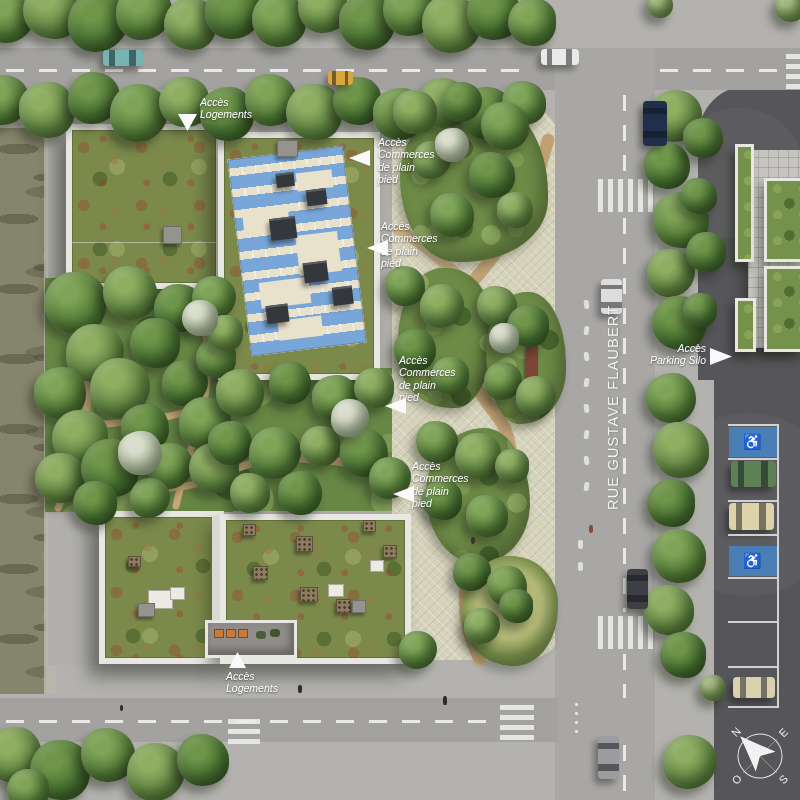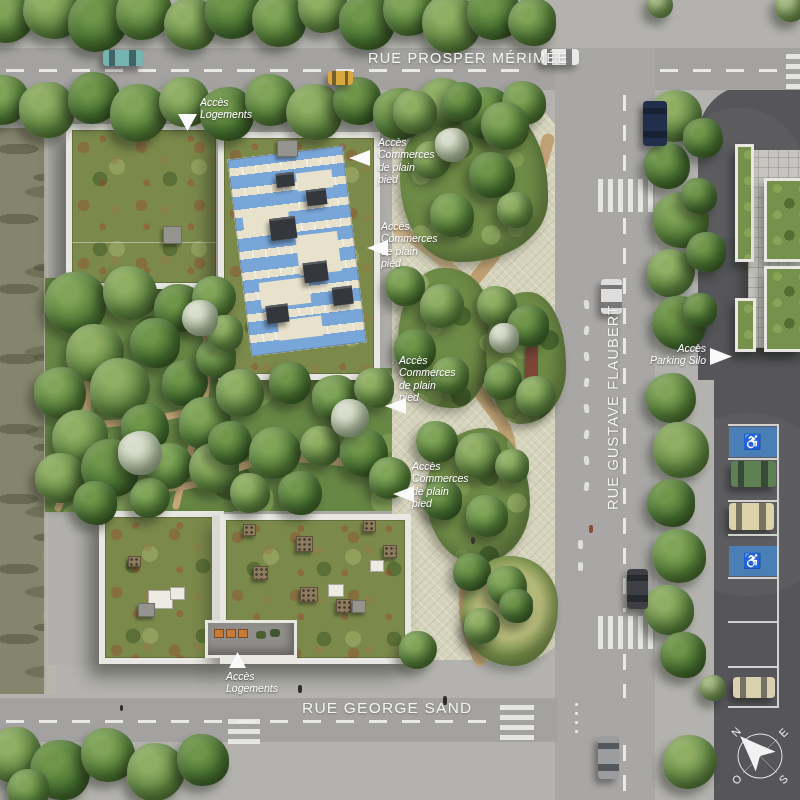--- a/index.html
+++ b/index.html
@@ -350,23 +350,21 @@
       <div class="abs" style="left: 298px; top: 685px; width: 4px; height: 8px; background: rgb(46, 43, 40); border-radius: 40%;"></div>
       <div class="abs" style="left: 443px; top: 696px; width: 4px; height: 9px; background: rgb(46, 43, 40); border-radius: 40%;"></div>
       <div class="abs" style="left: 120px; top: 705px; width: 3px; height: 6px; background: rgb(46, 43, 40); border-radius: 40%;"></div>
       <div class="abs" style="left: 471px; top: 537px; width: 4px; height: 7px; background: rgb(58, 52, 48); border-radius: 40%;"></div>
       <div class="abs" style="left: 575px; top: 703px; width: 3px; height: 3px; background: rgb(232, 232, 230); border-radius: 40%;"></div>
       <div class="abs" style="left: 575px; top: 712px; width: 3px; height: 3px; background: rgb(232, 232, 230); border-radius: 40%;"></div>
       <div class="abs" style="left: 575px; top: 721px; width: 3px; height: 3px; background: rgb(232, 232, 230); border-radius: 40%;"></div>
       <div class="abs" style="left: 575px; top: 730px; width: 3px; height: 3px; background: rgb(232, 232, 230); border-radius: 40%;"></div>
     </div>
 
-  <div class="abs street z7" style="left:368px;top:50px;">RUE PROSPER MÉRIMÉE</div>
   <div class="abs street z7" style="left:513px;top:402px;width:200px;text-align:center;transform:rotate(-90deg);">RUE GUSTAVE FLAUBERT</div>
-  <div class="abs street z7" style="left:302px;top:699px;font-size:15.5px;">RUE GEORGE SAND</div>
 
   <div class="abs z7" style="left:176px;top:96px;">
     <div class="ann" style="margin-left:24px;">
       <div>Accès</div>
       <div>Logements</div>
     </div>
     <div class="arrow ar-d abs" style="left:2px;top:18px;width:19px;height:17px;"></div>
   </div>
   <div class="abs z7" style="left:352px;top:136px;">
     <div class="arrow ar-l abs" style="left:-3px;top:14px;width:21px;height:16px;"></div>

